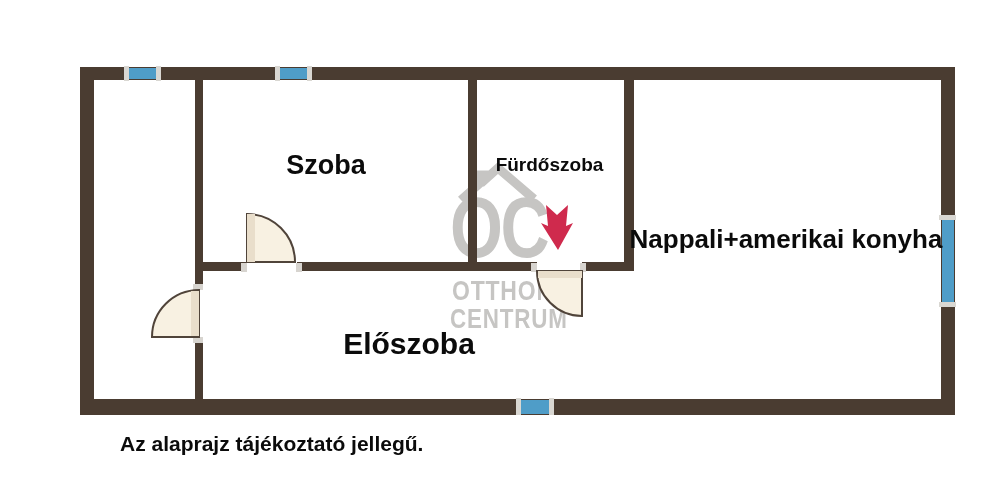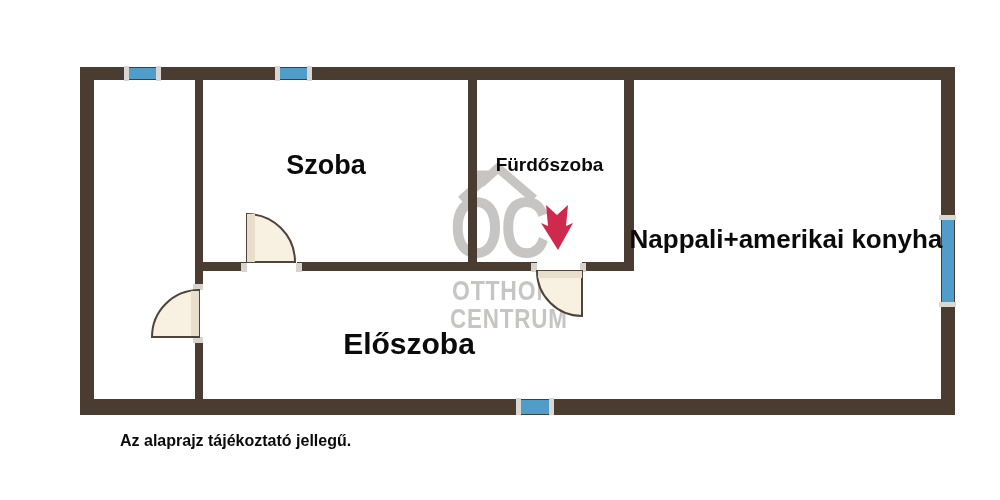--- a/index.html
+++ b/index.html
@@ -18,21 +18,21 @@
   }
   #wm-monogram{left:450px;top:185px;font-size:85px;letter-spacing:-3px;transform:scaleX(0.80);}
   #wm-word1{left:452px;top:277px;font-size:28px;letter-spacing:1px;transform:scaleX(0.82);}
   #wm-word2{left:450px;top:305px;font-size:28px;letter-spacing:1px;transform:scaleX(0.80);}
   #label-room{left:250px;top:148px;width:152px;font-size:27px;}
   #label-bathroom{left:76px;top:207px;width:141px;font-size:19px;line-height:27px;}
   #label-staircase{left:479px;top:153px;width:141px;font-size:19px;}
   #label-living{left:627px;top:211px;width:318px;font-size:26px;margin-top:12px;}
   #label-hallway{left:333px;top:324px;width:152px;font-size:30px;}
   #disclaimer{
-    position:absolute;left:120px;top:432px;font-size:16px;font-weight:bold;
+    position:absolute;left:120px;top:432px;font-size:21px;font-weight:bold;
     color:var(--label,#0b0b0b);white-space:nowrap;
   }
   .above{z-index:2;}
 </style>
 </head>
 <body>
 
 <div id="stage">
 
   <div class="wm" id="wm-monogram">OC</div>

